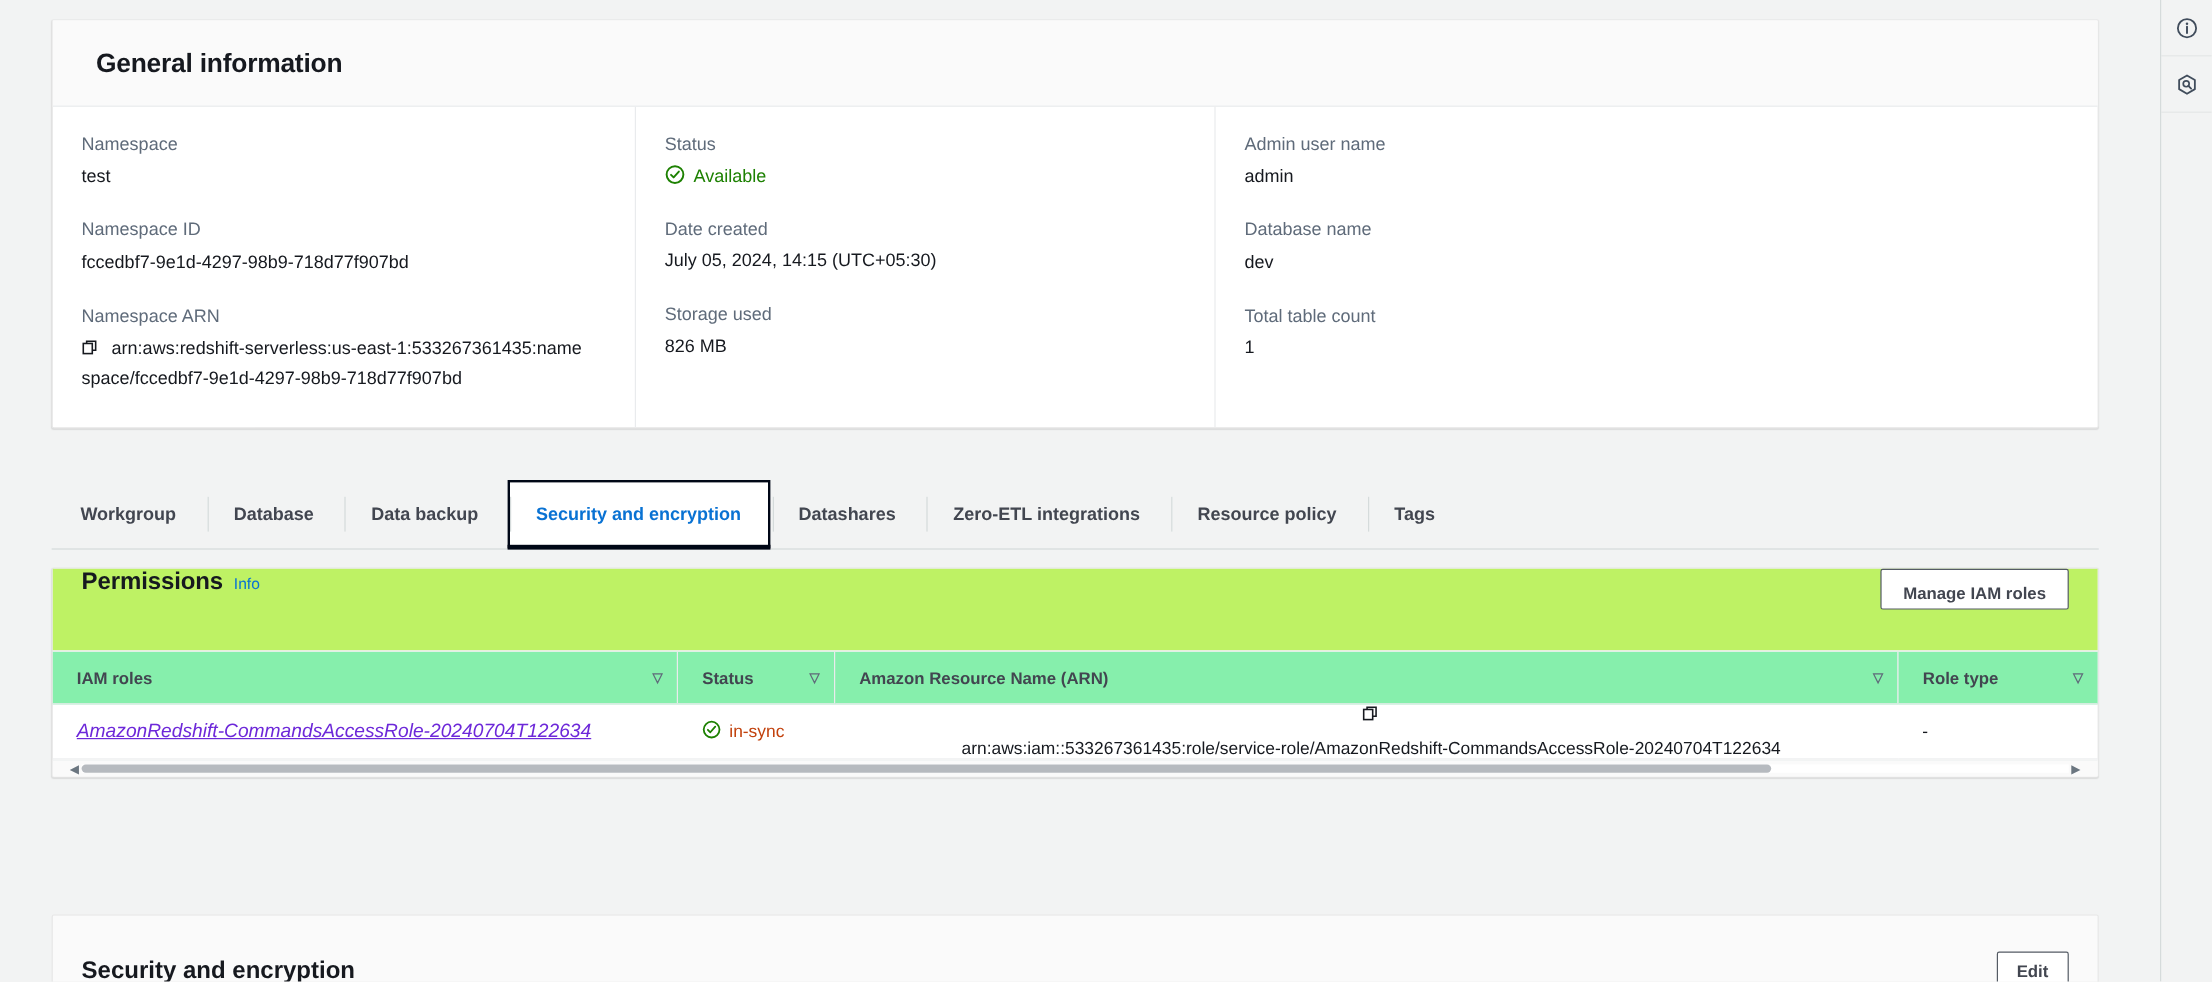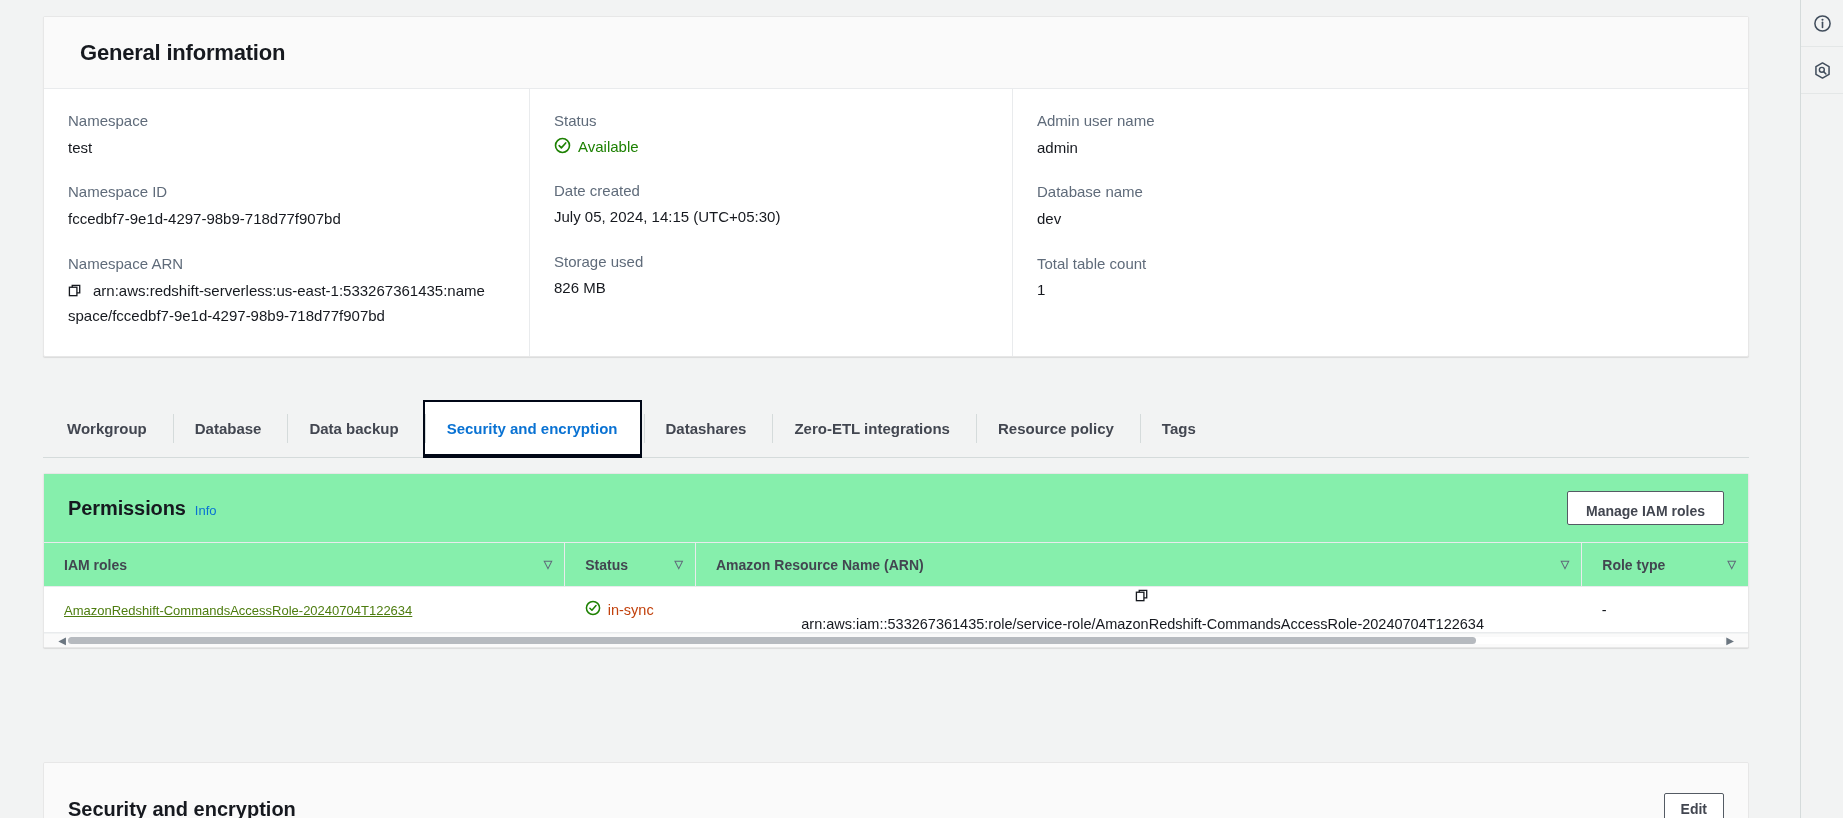--- a/index.html
+++ b/index.html
@@ -85,22 +85,22 @@
   }
   .tab.selected::after {
     content: ""; position: absolute; left: -2px; right: -2px; bottom: -3px;
     height: 4px; background: #000716;
   }
 
   
   .perm-card { position: absolute; left: 43px; top: 473px; width: 1706px; }
   .perm-header {
     height: 68px; padding: 0 24px;
-    display: flex; align-items: center; justify-content: space-between;
-    background: #86efac;
+    display: flex; align-items: flex-start; justify-content: space-between;
+    background: #bef264;
   }
   .perm-title { display: flex; align-items: baseline; gap: 9px; }
   .perm-title h3 { font-size: 20px; font-weight: bold; color: #16191f; letter-spacing: -0.1px; }
   .info-link { font-size: 13px; color: #0972d3; text-decoration: none; cursor: pointer; }
 
   .btn {
     height: 34px; padding: 11px 18px;
     background: #ffffff; border: 1px solid #545b64; border-radius: 2px;
     font-family: "Liberation Sans", sans-serif;
     font-size: 14px; font-weight: bold; color: #424650;
@@ -123,21 +123,21 @@
     height: 46px; padding: 0 12px 0 20px;
     font-size: 14.5px; color: #16191f;
     border-bottom: 1px solid #e9ebed;
     white-space: nowrap; overflow: hidden;
   }
   .col-role { width: 470px; }
   .col-status { width: 118px; }
   .col-arn { width: 800px; }
   .col-type { width: 150px; }
 
-  .role-link { color: #4d7c0f; text-decoration: underline; cursor: pointer; font-size: 13px; }
+  .role-link { color: #6d28d9; text-decoration: underline; cursor: pointer; font-size: 16px; font-style: italic; }
   .insync { display: flex; align-items: center; gap: 7px; color: #c2410c; font-size: 14.5px; }
   .arn-cell { display: flex; align-items: center; gap: 10px; flex-direction: column; }
   .sort-tri { color: #5f6b7a; font-size: 11px; }
 
   
   .hscroll {
     height: 14px; background: #fafafa; position: relative;
     display: flex; align-items: center; padding: 0 12px;
     border-top: 1px solid #f1f3f3;
   }

